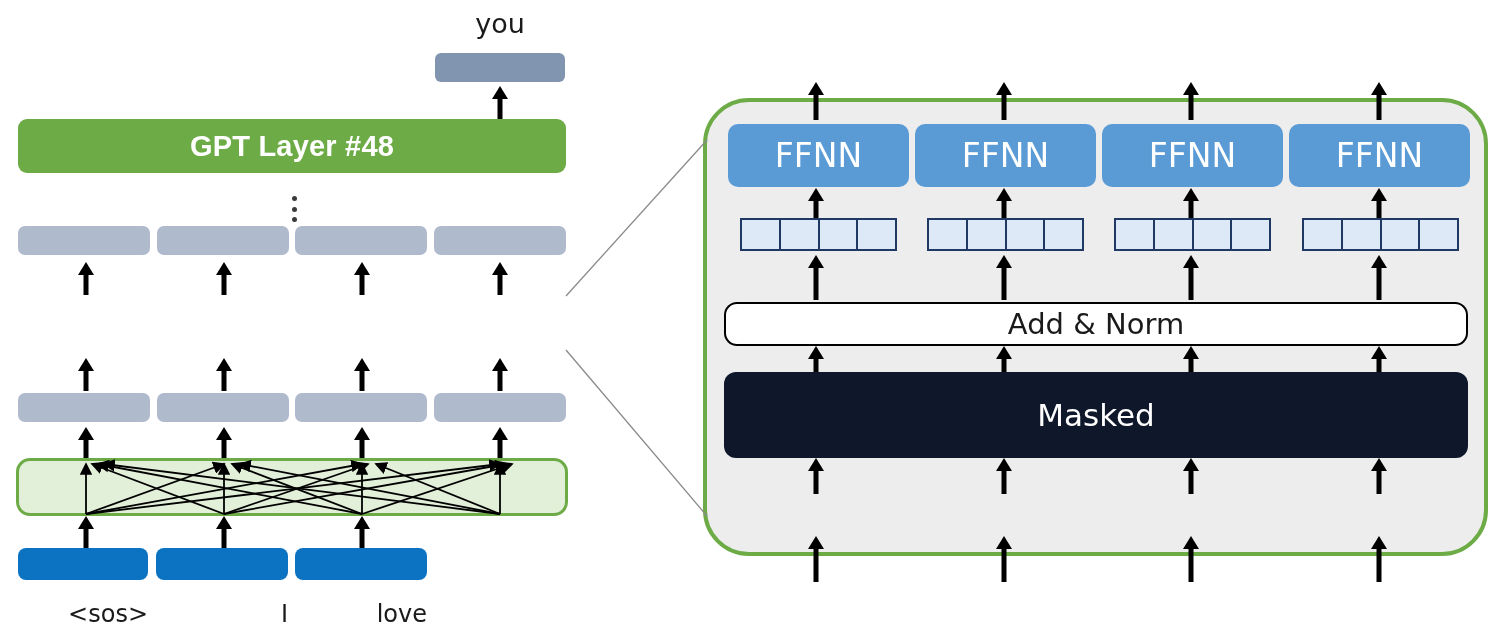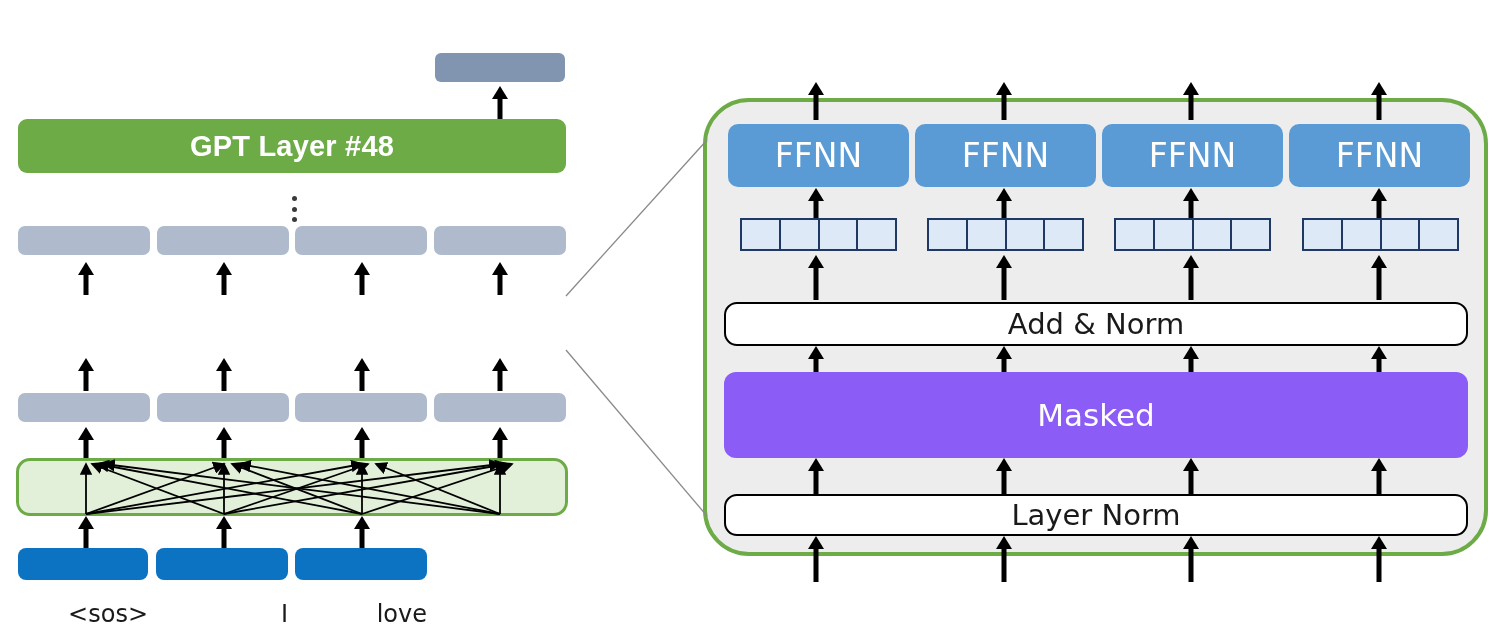--- a/index.html
+++ b/index.html
@@ -96,21 +96,21 @@
     border: 2px solid #000000;
     border-radius: 13px;
     display: flex;
     align-items: center;
     justify-content: center;
     font-size: 29px;
     color: #1a1a1a;
     font-family: "DejaVu Sans", sans-serif;
   }
   .wide-navy {
-    background: #8b5cf6;
+    background: #0f172a;
     border-radius: 12px;
     color: #ffffff;
     display: flex;
     flex-direction: column;
     align-items: center;
     justify-content: center;
     font-size: 31px;
     line-height: 1.18;
     font-family: "DejaVu Sans", sans-serif;
     text-align: center;
@@ -155,20 +155,21 @@
     left: 0; top: 0;
     width: 1496px; height: 639px;
     pointer-events: none;
   }
 </style>
 </head>
 <body>
 
 <div id="stage">
 
+  <div class="abs out-label" style="left:435px; top:8px; width:130px;">you</div>
 
   <div class="abs box-slate" style="left:435px; top:53px; width:130px; height:29px;"></div>
 
   <div class="abs arrow-up" style="left:490px; top:86px; width:20px; height:33px;">
     <div class="head"></div>
       <div class="shaft" style="top:10px;"></div>
   </div>
 
   <div class="abs box-green" style="left:18px; top:119px; width:548px; height:54px;">GPT Layer #48</div>
 
@@ -383,21 +384,20 @@
     </div>
   <div class="abs arrow-up" style="left:1181px; top:458px; width:20px; height:36px;">
       <div class="head"></div>
       <div class="shaft" style="top:10px;"></div>
     </div>
   <div class="abs arrow-up" style="left:1369px; top:458px; width:20px; height:36px;">
       <div class="head"></div>
       <div class="shaft" style="top:10px;"></div>
     </div>
 
-  <div class="abs wide-white" style="left:724px; top:494px; width:744px; height:42px;">Layer Norm</div>
 
   <div class="abs arrow-up" style="left:806px;  top:536px; width:20px; height:46px;">
       <div class="head"></div>
       <div class="shaft" style="top:10px;"></div>
     </div>
   <div class="abs arrow-up" style="left:994px;  top:536px; width:20px; height:46px;">
       <div class="head"></div>
       <div class="shaft" style="top:10px;"></div>
     </div>
   <div class="abs arrow-up" style="left:1181px; top:536px; width:20px; height:46px;">

